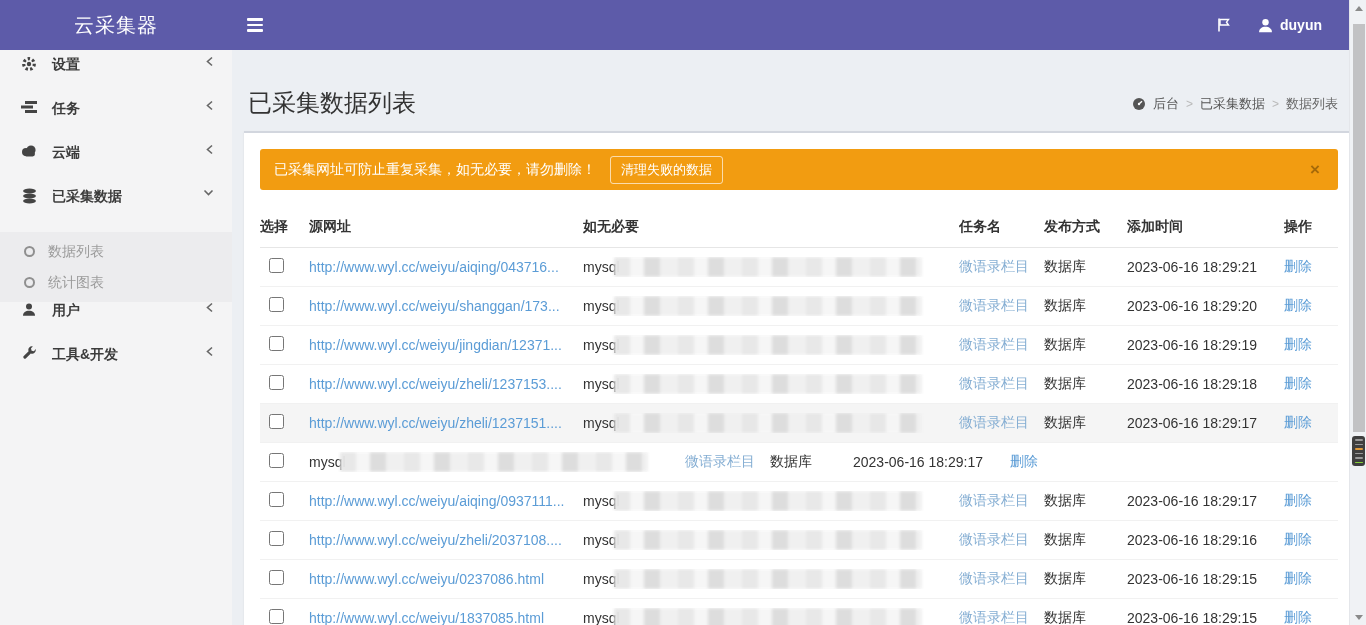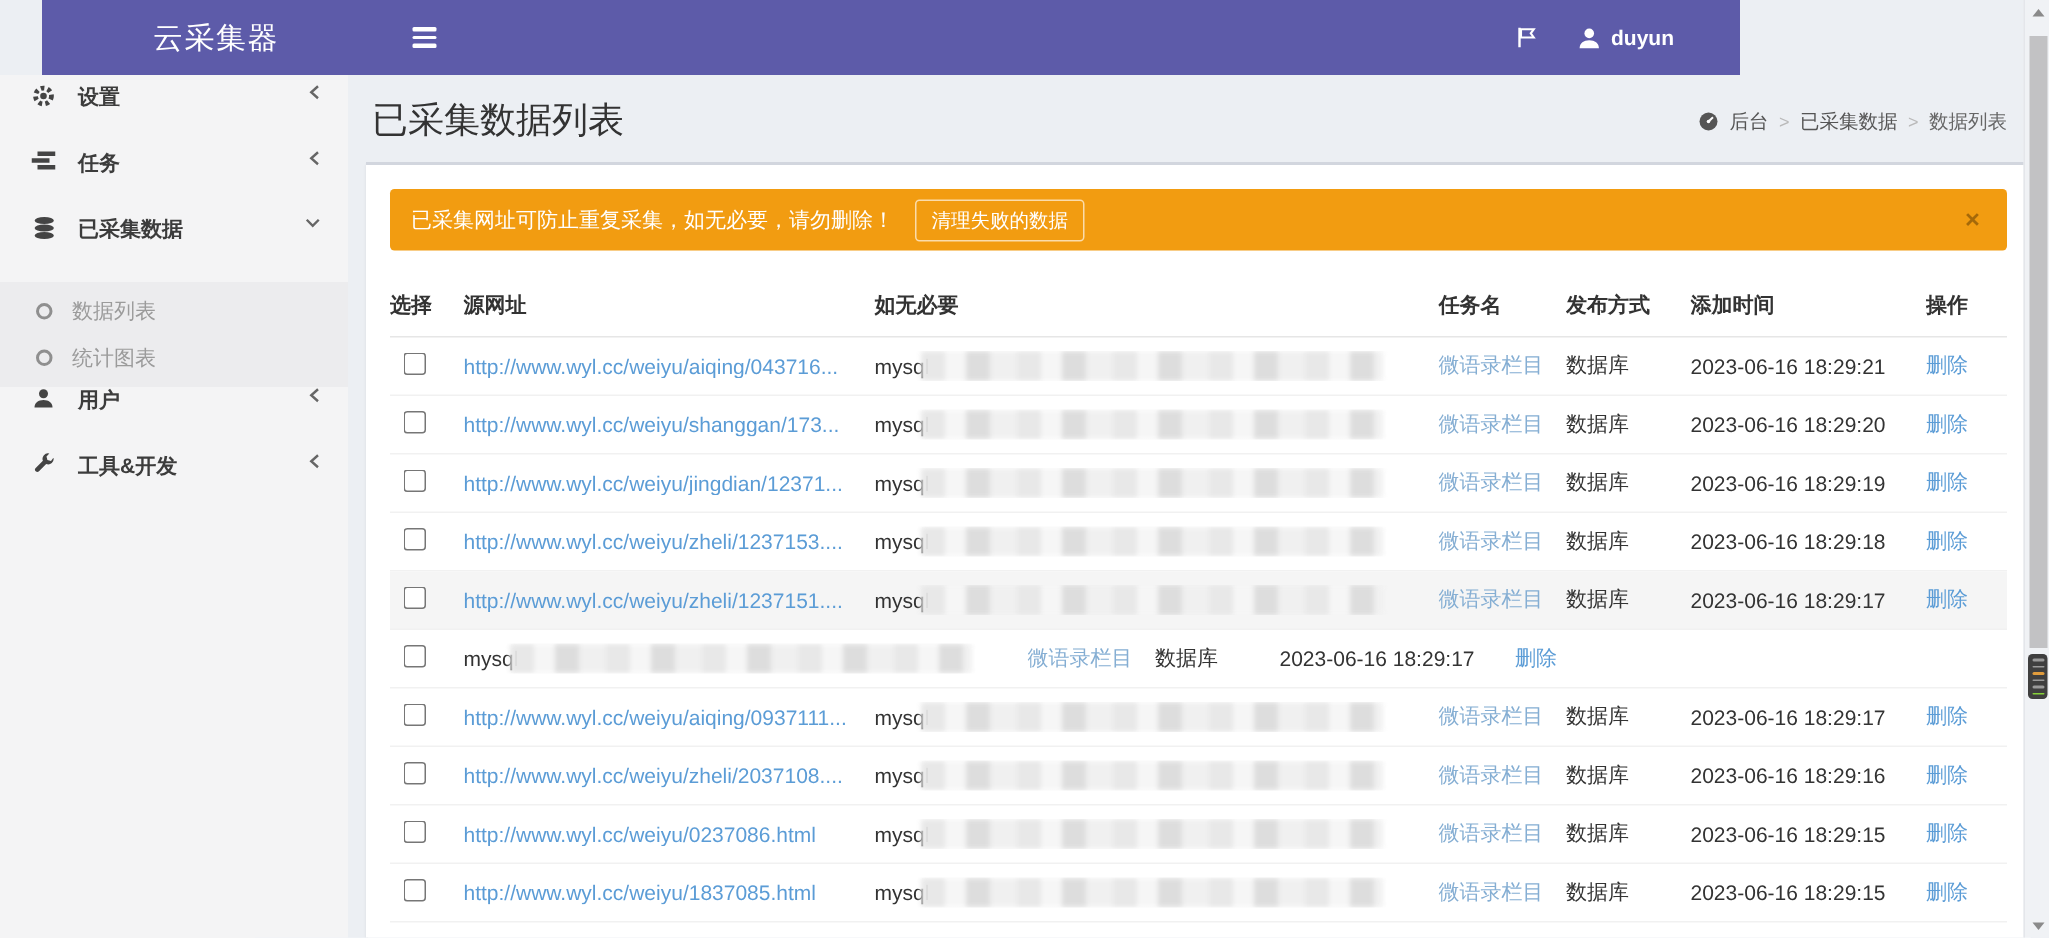--- a/index.html
+++ b/index.html
@@ -5,22 +5,22 @@
   * { margin:0; padding:0; box-sizing:border-box; }
   html,body { width:1366px; height:625px; overflow:hidden;
     font-family:"Liberation Sans","DejaVu Sans",sans-serif; background:#eceff3; }
 
   :root {
     --purple:#5d5ba9; --orange:#f29c11; --link:#5b9cd6; --tasklink:#85aed3;
     --sidebar-bg:#f4f4f5; --submenu-bg:#ececee;
   }
 
   
-  .topbar { position:absolute; top:0; left:0; width:1132px; height:50px;
-    background:var(--purple); display:flex; align-items:center; z-index:5;margin-left:28px; }
+  .topbar { position:absolute; top:0; left:0; width:1366px; height:50px;
+    background:var(--purple); display:flex; align-items:center; z-index:5; }
   .brand { width:232px; text-align:center; color:#fff; font-size:20px; letter-spacing:1px; }
   .hamburger { width:46px; height:50px; display:flex; flex-direction:column;
     justify-content:center; align-items:center; gap:3px; cursor:pointer; }
   .hamburger i { display:block; width:16px; height:2.5px; background:#fff; border-radius:1px; }
   .topbar-spacer { flex:1; }
   .top-icon { width:40px; height:50px; display:flex; align-items:center; justify-content:center; cursor:pointer; }
   .user-box { display:flex; align-items:center; gap:7px; color:#fff; font-size:14px;
     font-weight:bold; padding:0 14px; margin-right:30px; height:50px; cursor:pointer; }
 
   
@@ -34,21 +34,21 @@
   .submenu { background:var(--submenu-bg); padding:4px 0; }
   .sub-item { display:flex; align-items:center; height:31px; padding-left:24px;
     font-size:14px; color:#9b9b9b; cursor:pointer; }
   .sub-item .circle-o { width:11px; height:11px; border:2px solid #8f8f8f; border-radius:50%;
     margin-right:13px; }
 
   
   .main { flex:1; height:575px; background:#eceff3; overflow:hidden; position:relative; }
   .page-head { display:flex; justify-content:space-between; align-items:flex-end;
     padding:14px 28px 12px 16px; }
-  .page-title { font-size:24px; color:#333; font-weight:normal; }
+  .page-title { font-size:24px; color:#333; font-weight:normal;margin-top:23px; }
   .breadcrumb { font-size:13px; color:#555; display:flex; align-items:center; gap:7px; margin-bottom:6px; }
   .breadcrumb a { color:#555; text-decoration:none; cursor:pointer; }
   .breadcrumb .sep { color:#b9b9b9; font-size:12px; }
   .breadcrumb .current { color:#666; }
 
   .card { margin:0 12px; background:#fff; border-top:2px solid #d2d6de;
     box-shadow:0 1px 2px rgba(0,0,0,.08); height:560px; padding:16px; }
 
   .alert { background:var(--orange); color:#fff; border-radius:3px; padding:8px 14px;
     font-size:14px; display:flex; align-items:center; height:41px; }
@@ -153,20 +153,35 @@
         </svg>
       </span>
       <span class="s-label">任务</span>
       <span class="chev">
         <svg width="9" height="11" viewBox="0 0 9 11">
             <path d="M7 1.5L2.5 5.5L7 9.5" stroke="#666" stroke-width="1.6" fill="none"></path>
           </svg>
       </span>
     </div>
 
+    <div class="side-item">
+      <span class="s-icon">
+        <svg width="17" height="13" viewBox="0 0 17 13">
+          <circle cx="5" cy="8" r="4" fill="#444"></circle>
+          <circle cx="10" cy="6" r="4.6" fill="#444"></circle>
+          <rect x="3" y="7.5" width="11" height="5" rx="2.4" fill="#444"></rect>
+        </svg>
+      </span>
+      <span class="s-label">云端</span>
+      <span class="chev">
+        <svg width="9" height="11" viewBox="0 0 9 11">
+            <path d="M7 1.5L2.5 5.5L7 9.5" stroke="#666" stroke-width="1.6" fill="none"></path>
+          </svg>
+      </span>
+    </div>
 
     <div class="side-item">
       <span class="s-icon">
         <svg width="15" height="16" viewBox="0 0 15 16">
           <ellipse cx="7.5" cy="3" rx="6.4" ry="2.4" fill="#444"></ellipse>
           <ellipse cx="7.5" cy="8" rx="6.4" ry="2.4" fill="#444"></ellipse>
           <ellipse cx="7.5" cy="13" rx="6.4" ry="2.4" fill="#444"></ellipse>
         </svg>
       </span>
       <span class="s-label">已采集数据</span>

